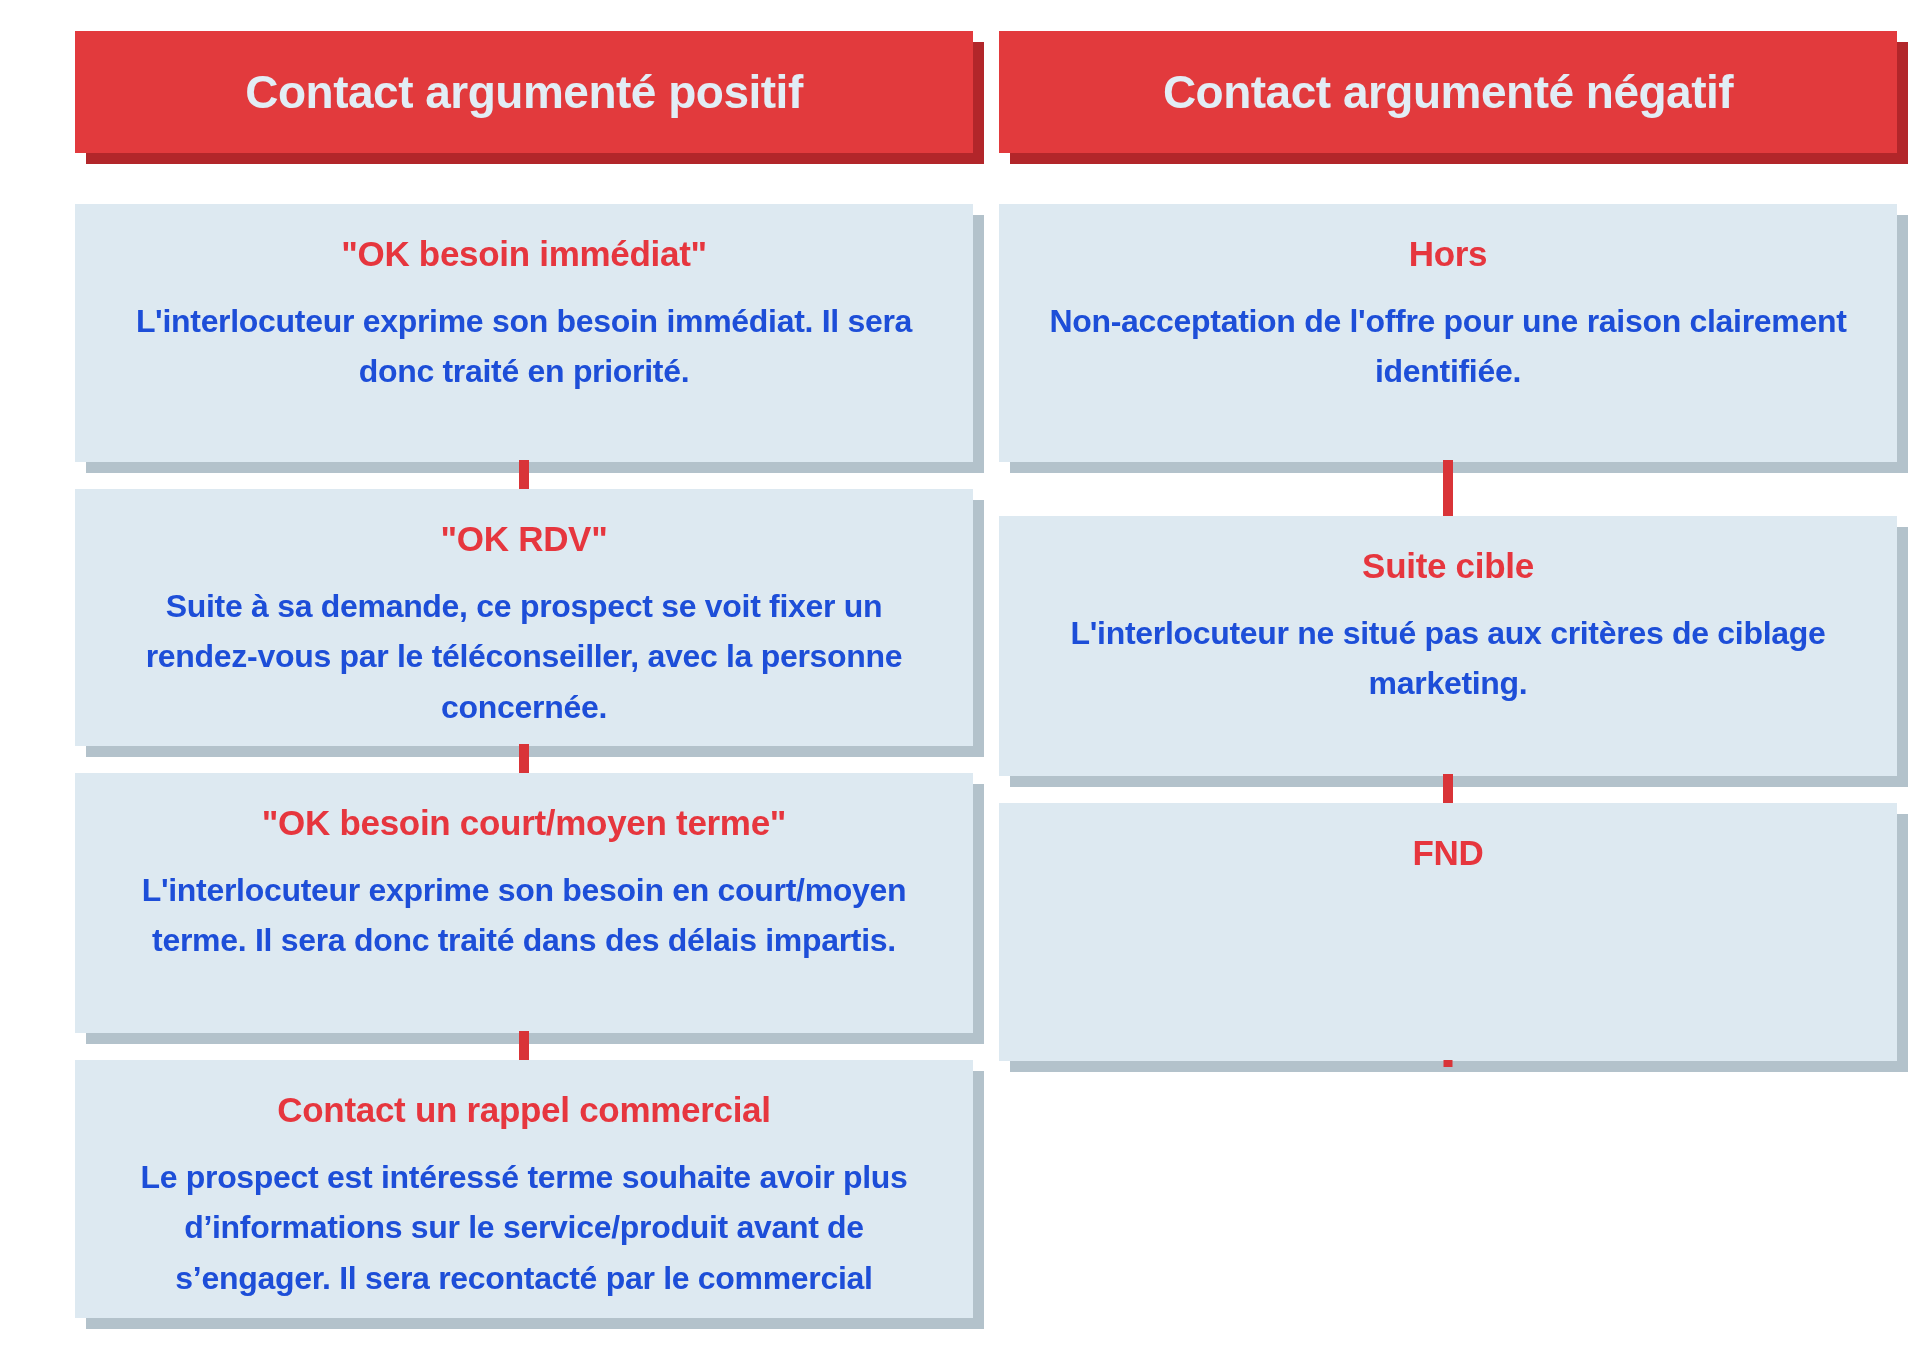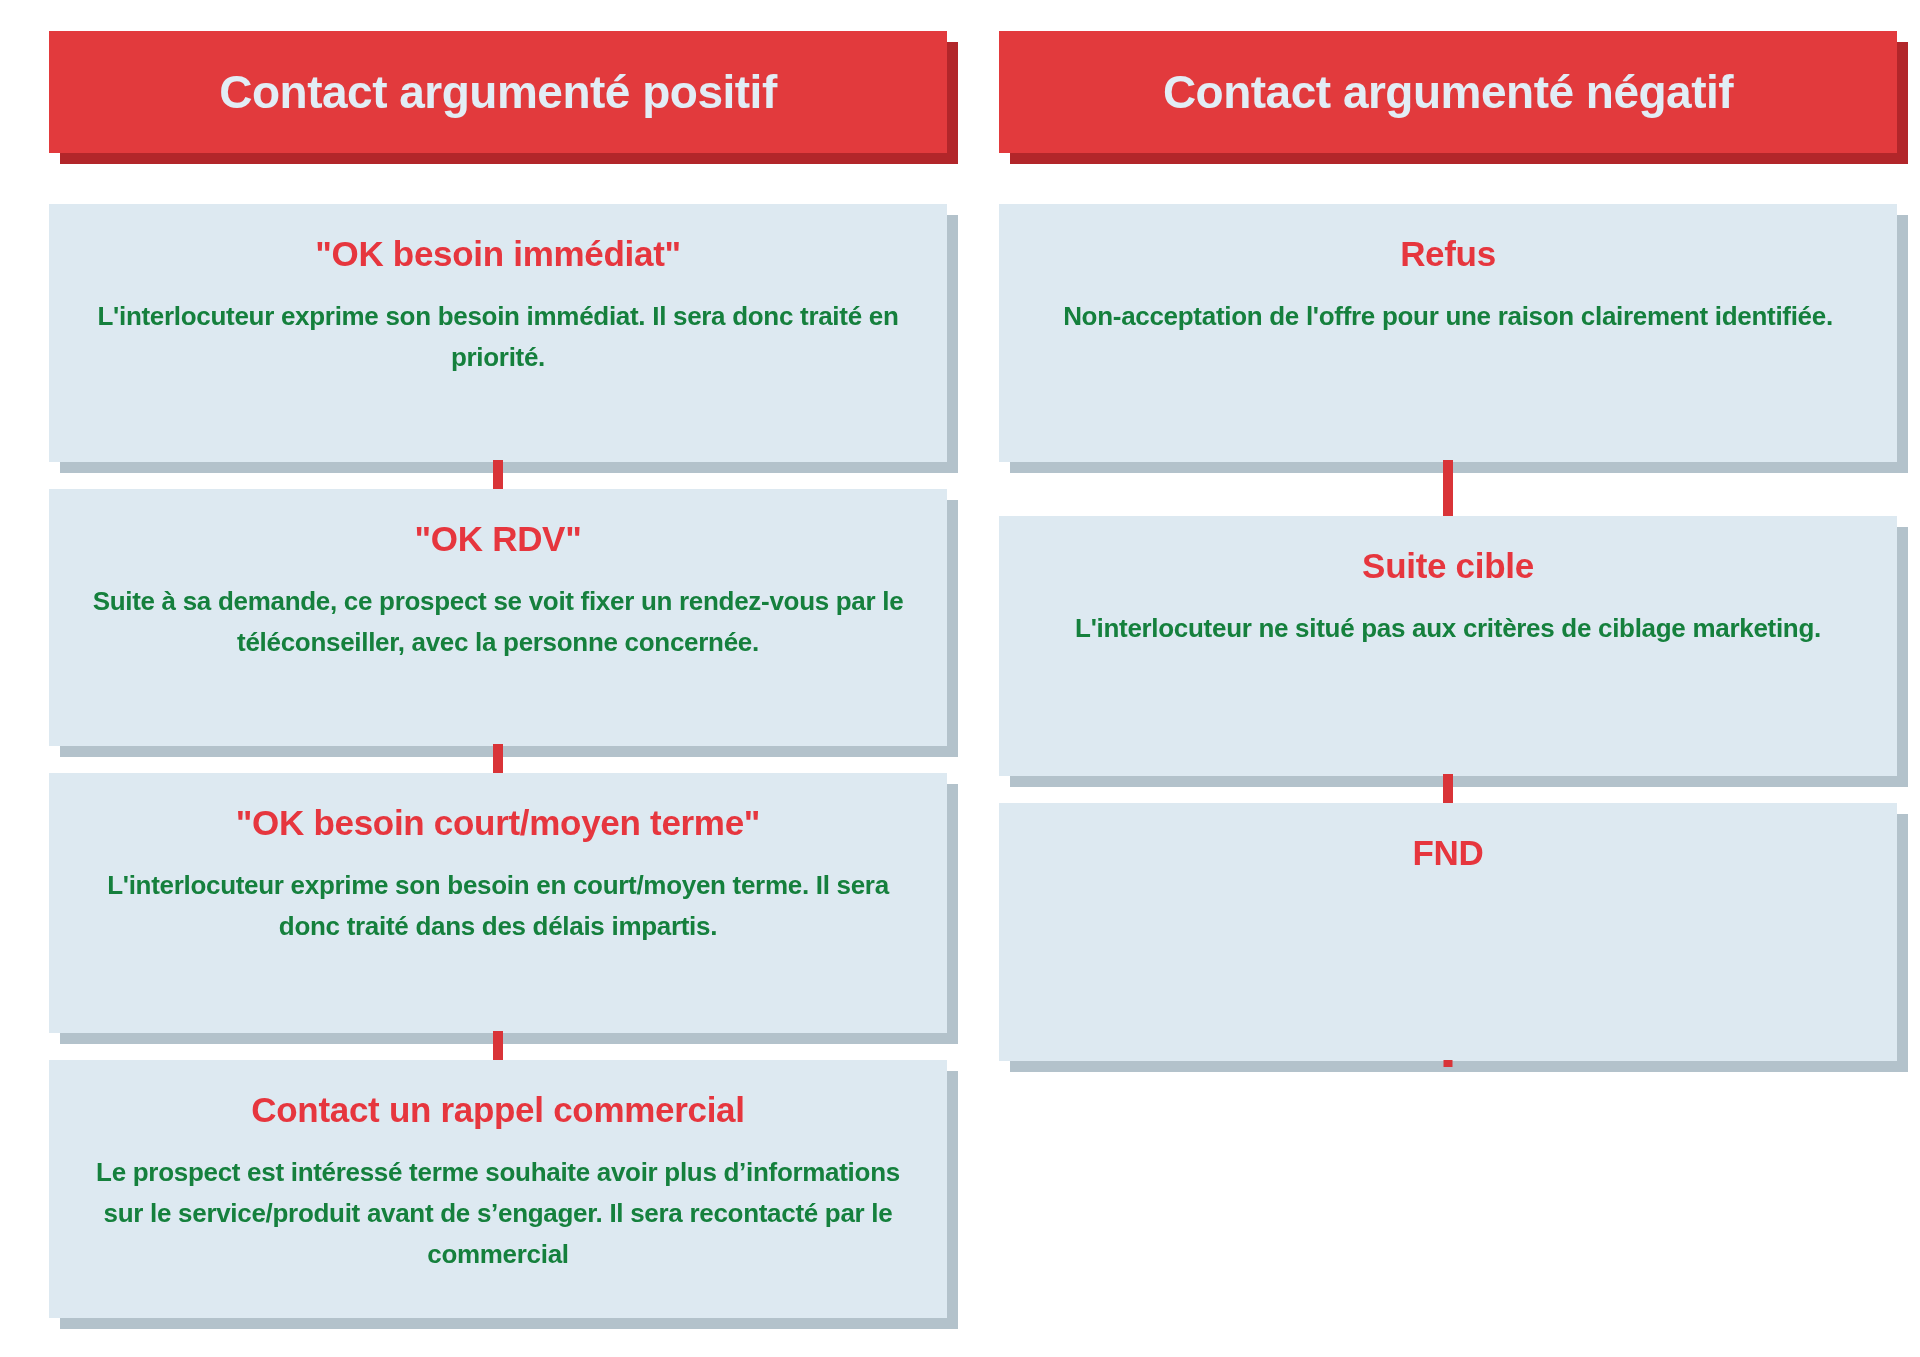--- a/index.html
+++ b/index.html
@@ -13,21 +13,21 @@
     height: 1357px;
     background: #ffffff;
     font-family: "Liberation Sans", "DejaVu Sans", sans-serif;
     overflow: hidden;
   }
   .column {
     position: absolute;
     top: 31px;
     width: 898px;
   }
-  .column.left  { left: 4px; padding-left: 45px; }
+  .column.left  { left: 30px; padding-left: 45px; }
   .column.right { left: 999px; }
 
   .col-header {
     height: 122px;
     background: #e23a3d;
     box-shadow: 11px 11px 0 #b2262a;
     display: flex;
     align-items: center;
     justify-content: center;
     position: relative;
@@ -59,22 +59,22 @@
   .card-title {
     margin: 0 0 20px 0;
     color: #e6363e;
     font-size: 35px;
     font-weight: bold;
     letter-spacing: -0.3px;
     line-height: 1.25;
   }
   .card-body {
     margin: 0 auto;
-    color: #15803d;
-    font-size: 26px;
+    color: #1d4ed8;
+    font-size: 32px;
     font-weight: bold;
     letter-spacing: -0.3px;
     line-height: 1.58;
     max-width: 820px;
   }
 
   .connector {
     height: 27px;
     position: relative;
     z-index: 2;
@@ -144,21 +144,21 @@
     </div>
   </div>
 
   <div class="column right">
     <div class="col-header">
       <span class="header-label">Contact argumenté négatif</span>
     </div>
     <div class="header-gap"></div>
 
     <div class="card h1">
-      <h2 class="card-title">Refus</h2>
+      <h2 class="card-title">Hors</h2>
       <p class="card-body">Non-acceptation de l'offre pour une raison clairement identifiée.</p>
     </div>
     <div class="connector">
       <div class="dash"></div>
     </div>
 
     <div class="connector">
       <div class="dash"></div>
     </div>
 

